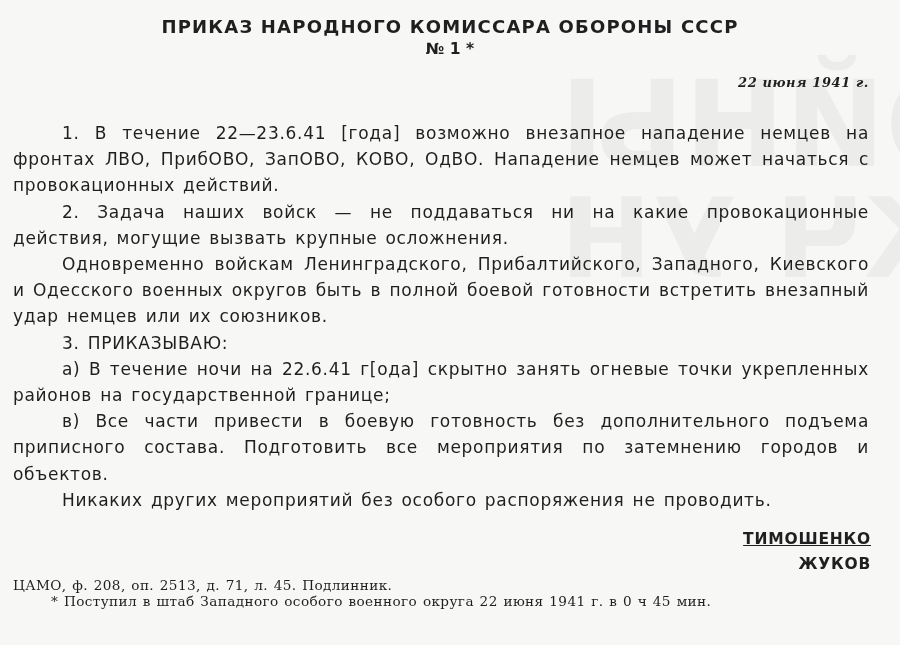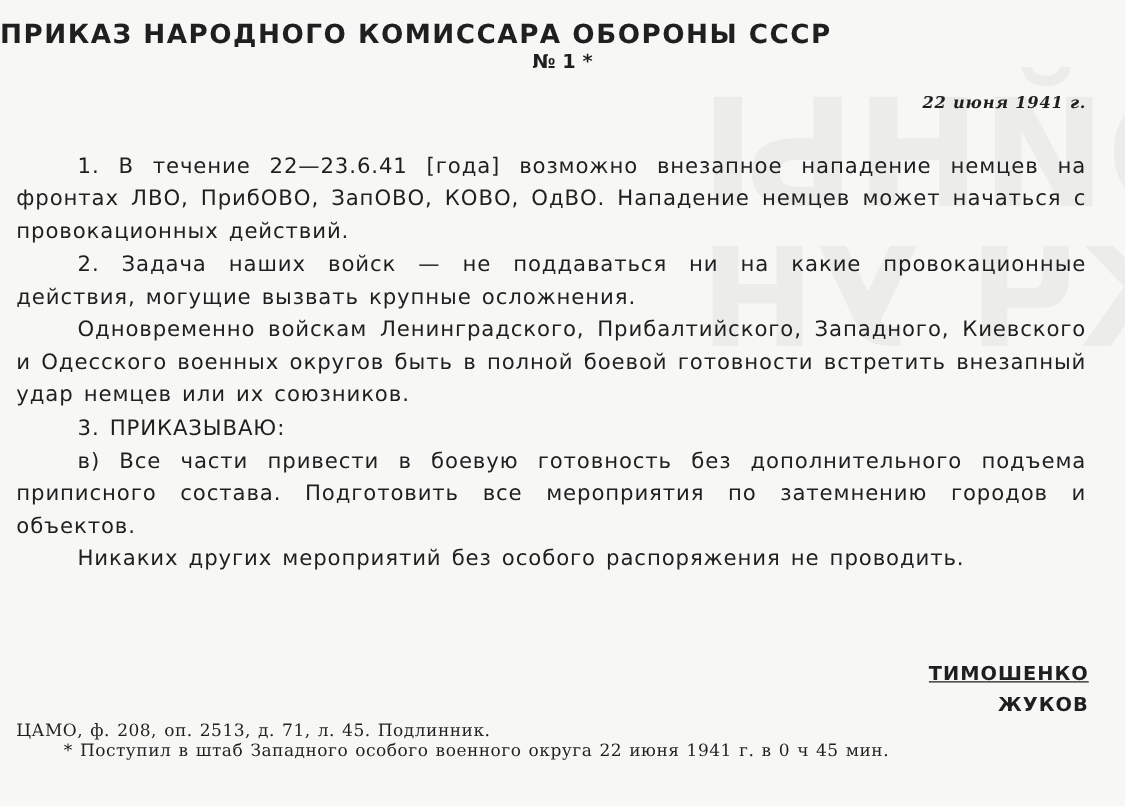--- a/index.html
+++ b/index.html
@@ -9,22 +9,22 @@
     color: #1f1f1f;
     position: relative;
     font-family: "DejaVu Sans", sans-serif;
   }
   .ghost {
     position: absolute; color: rgba(0,0,0,0.045);
     font-family: "DejaVu Sans", sans-serif; font-weight: bold;
     pointer-events: none; white-space: nowrap;
   }
   .title {
-    position: absolute; left: 0; width: 900px; 
-    top: 17px; font-size: 21px; font-weight: bold; letter-spacing: 1.2px;
+    position: absolute; left: 0; width: 900px; text-align: center;
+    top: 17px; font-size: 18px; font-weight: bold; letter-spacing: 1.2px;
     line-height: 20px;
   }
   .number {
     position: absolute; left: 0; width: 900px; text-align: center;
     top: 39px; font-size: 15.5px; font-weight: bold; line-height: 20px;
   }
   .date {
     position: absolute; right: 31px; top: 75px;
     font-family: "DejaVu Serif", serif; font-style: italic; font-weight: bold;
     font-size: 13px; letter-spacing: 0.6px;
@@ -56,20 +56,21 @@
 
 <div class="title">ПРИКАЗ НАРОДНОГО КОМИССАРА ОБОРОНЫ СССР</div>
 <div class="number">№ 1 *</div>
 <div class="date">22 июня 1941 г.</div>
 
 <div class="body-text">
   <p class="indent">1. В течение 22—23.6.41 [года] возможно внезапное нападение немцев на фронтах ЛВО, ПрибОВО, ЗапОВО, КОВО, ОдВО. Нападение немцев может начаться с провокационных действий.</p>
   <p class="indent">2. Задача наших войск — не поддаваться ни на какие провокационные действия, могущие вызвать крупные осложнения.</p>
   <p class="indent">Одновременно войскам Ленинградского, Прибалтийского, Западного, Киевского и Одесского военных округов быть в полной боевой готовности встретить внезапный удар немцев или их союзников.</p>
   <p class="indent">3. ПРИКАЗЫВАЮ:</p>
+  <p class="indent">а) В течение ночи на 22.6.41 г[ода] скрытно занять огневые точки укрепленных районов на государственной границе;</p>
   <p class="indent">в) Все части привести в боевую готовность без дополнительного подъема приписного состава. Подготовить все мероприятия по затемнению городов и объектов.</p>
   <p class="indent">Никаких других мероприятий без особого распоряжения не проводить.</p>
 </div>
 
 <div class="sign" style="top:530px;text-decoration:underline;">ТИМОШЕНКО</div>
 <div class="sign" style="top:555px;">ЖУКОВ</div>
 
 <div class="notes">
   <p>ЦАМО, ф. 208, оп. 2513, д. 71, л. 45. Подлинник.</p>
   <p class="indent">* Поступил в штаб Западного особого военного округа 22 июня 1941 г. в 0 ч 45 мин.</p>

